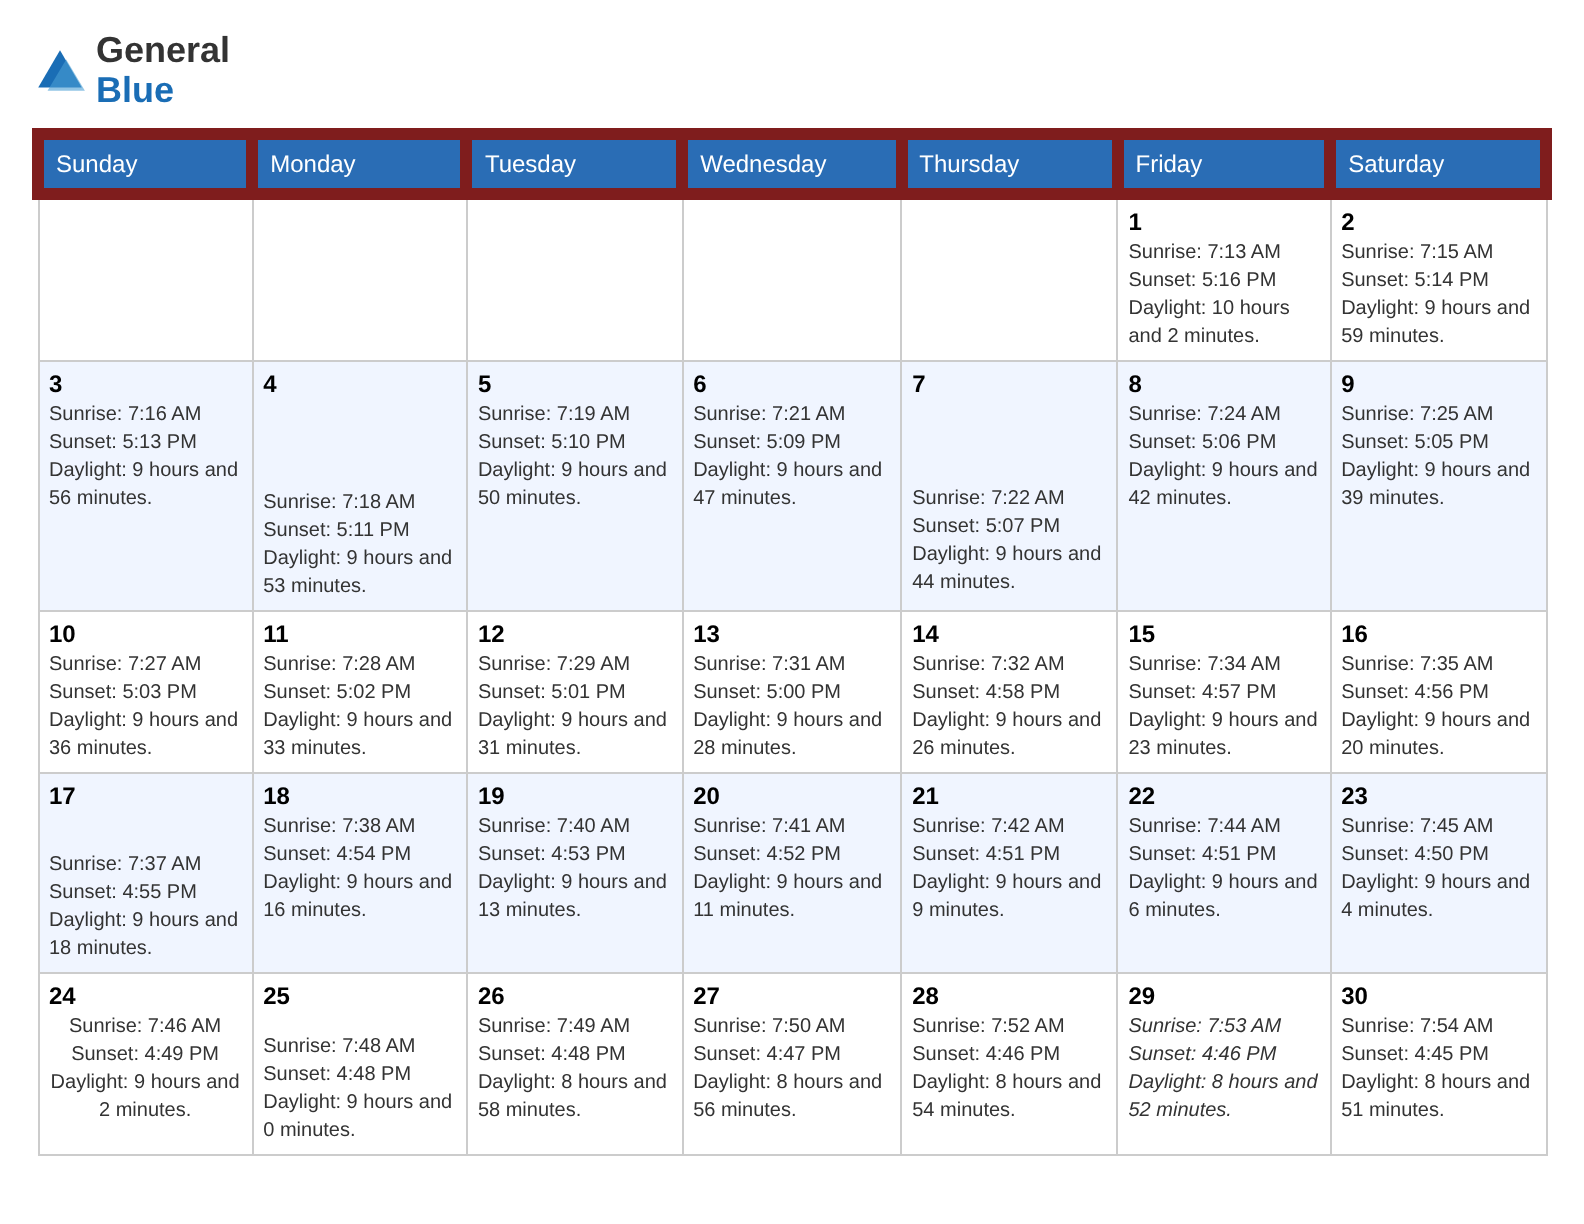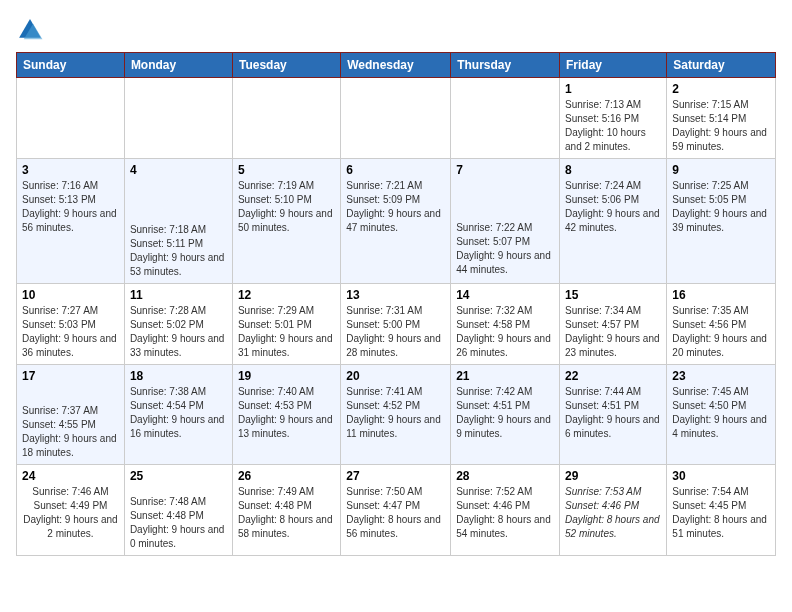--- a/index.html
+++ b/index.html
@@ -48,22 +48,22 @@
       width: 100%;
       border-collapse: collapse;
       font-size: 10.5px;
     }
     .calendar-table th {
       background-color: #2a6db5;
       color: #fff;
       text-align: left;
       padding: 5px 6px;
       font-size: 12px;
-      font-weight: bold;
-      border: 1px solid #7f1d1d;
+      font-weight: normal;
+      border: 6px solid #7f1d1d;
     }
     .calendar-table td {
       vertical-align: top;
       padding: 4px 5px;
       border: 1px solid #ccc;
       width: 113px;
       min-height: 70px;
       background: #fff;
     }
     .calendar-table tr:nth-child(even) td {
@@ -88,20 +88,24 @@
   </style>
 </head>
 <body>
 
 <div class="header-area">
   <div class="logo">
     <svg class="logo-icon" viewBox="0 0 36 36">
       <polygon points="18,4 32,28 4,28" fill="#1a6db5"></polygon>
       <polygon points="22,10 34,30 10,30" fill="#4a9fd4" opacity="0.6"></polygon>
     </svg>
+    <div class="logo-text">
+      <span class="logo-general">General</span><br>
+      <span class="logo-blue">Blue</span>
+    </div>
   </div>
 </div>
 
 <table class="calendar-table">
   <thead>
     <tr>
     <th>Sunday</th>
         <th>Monday</th>
         <th>Tuesday</th>
         <th>Wednesday</th>

